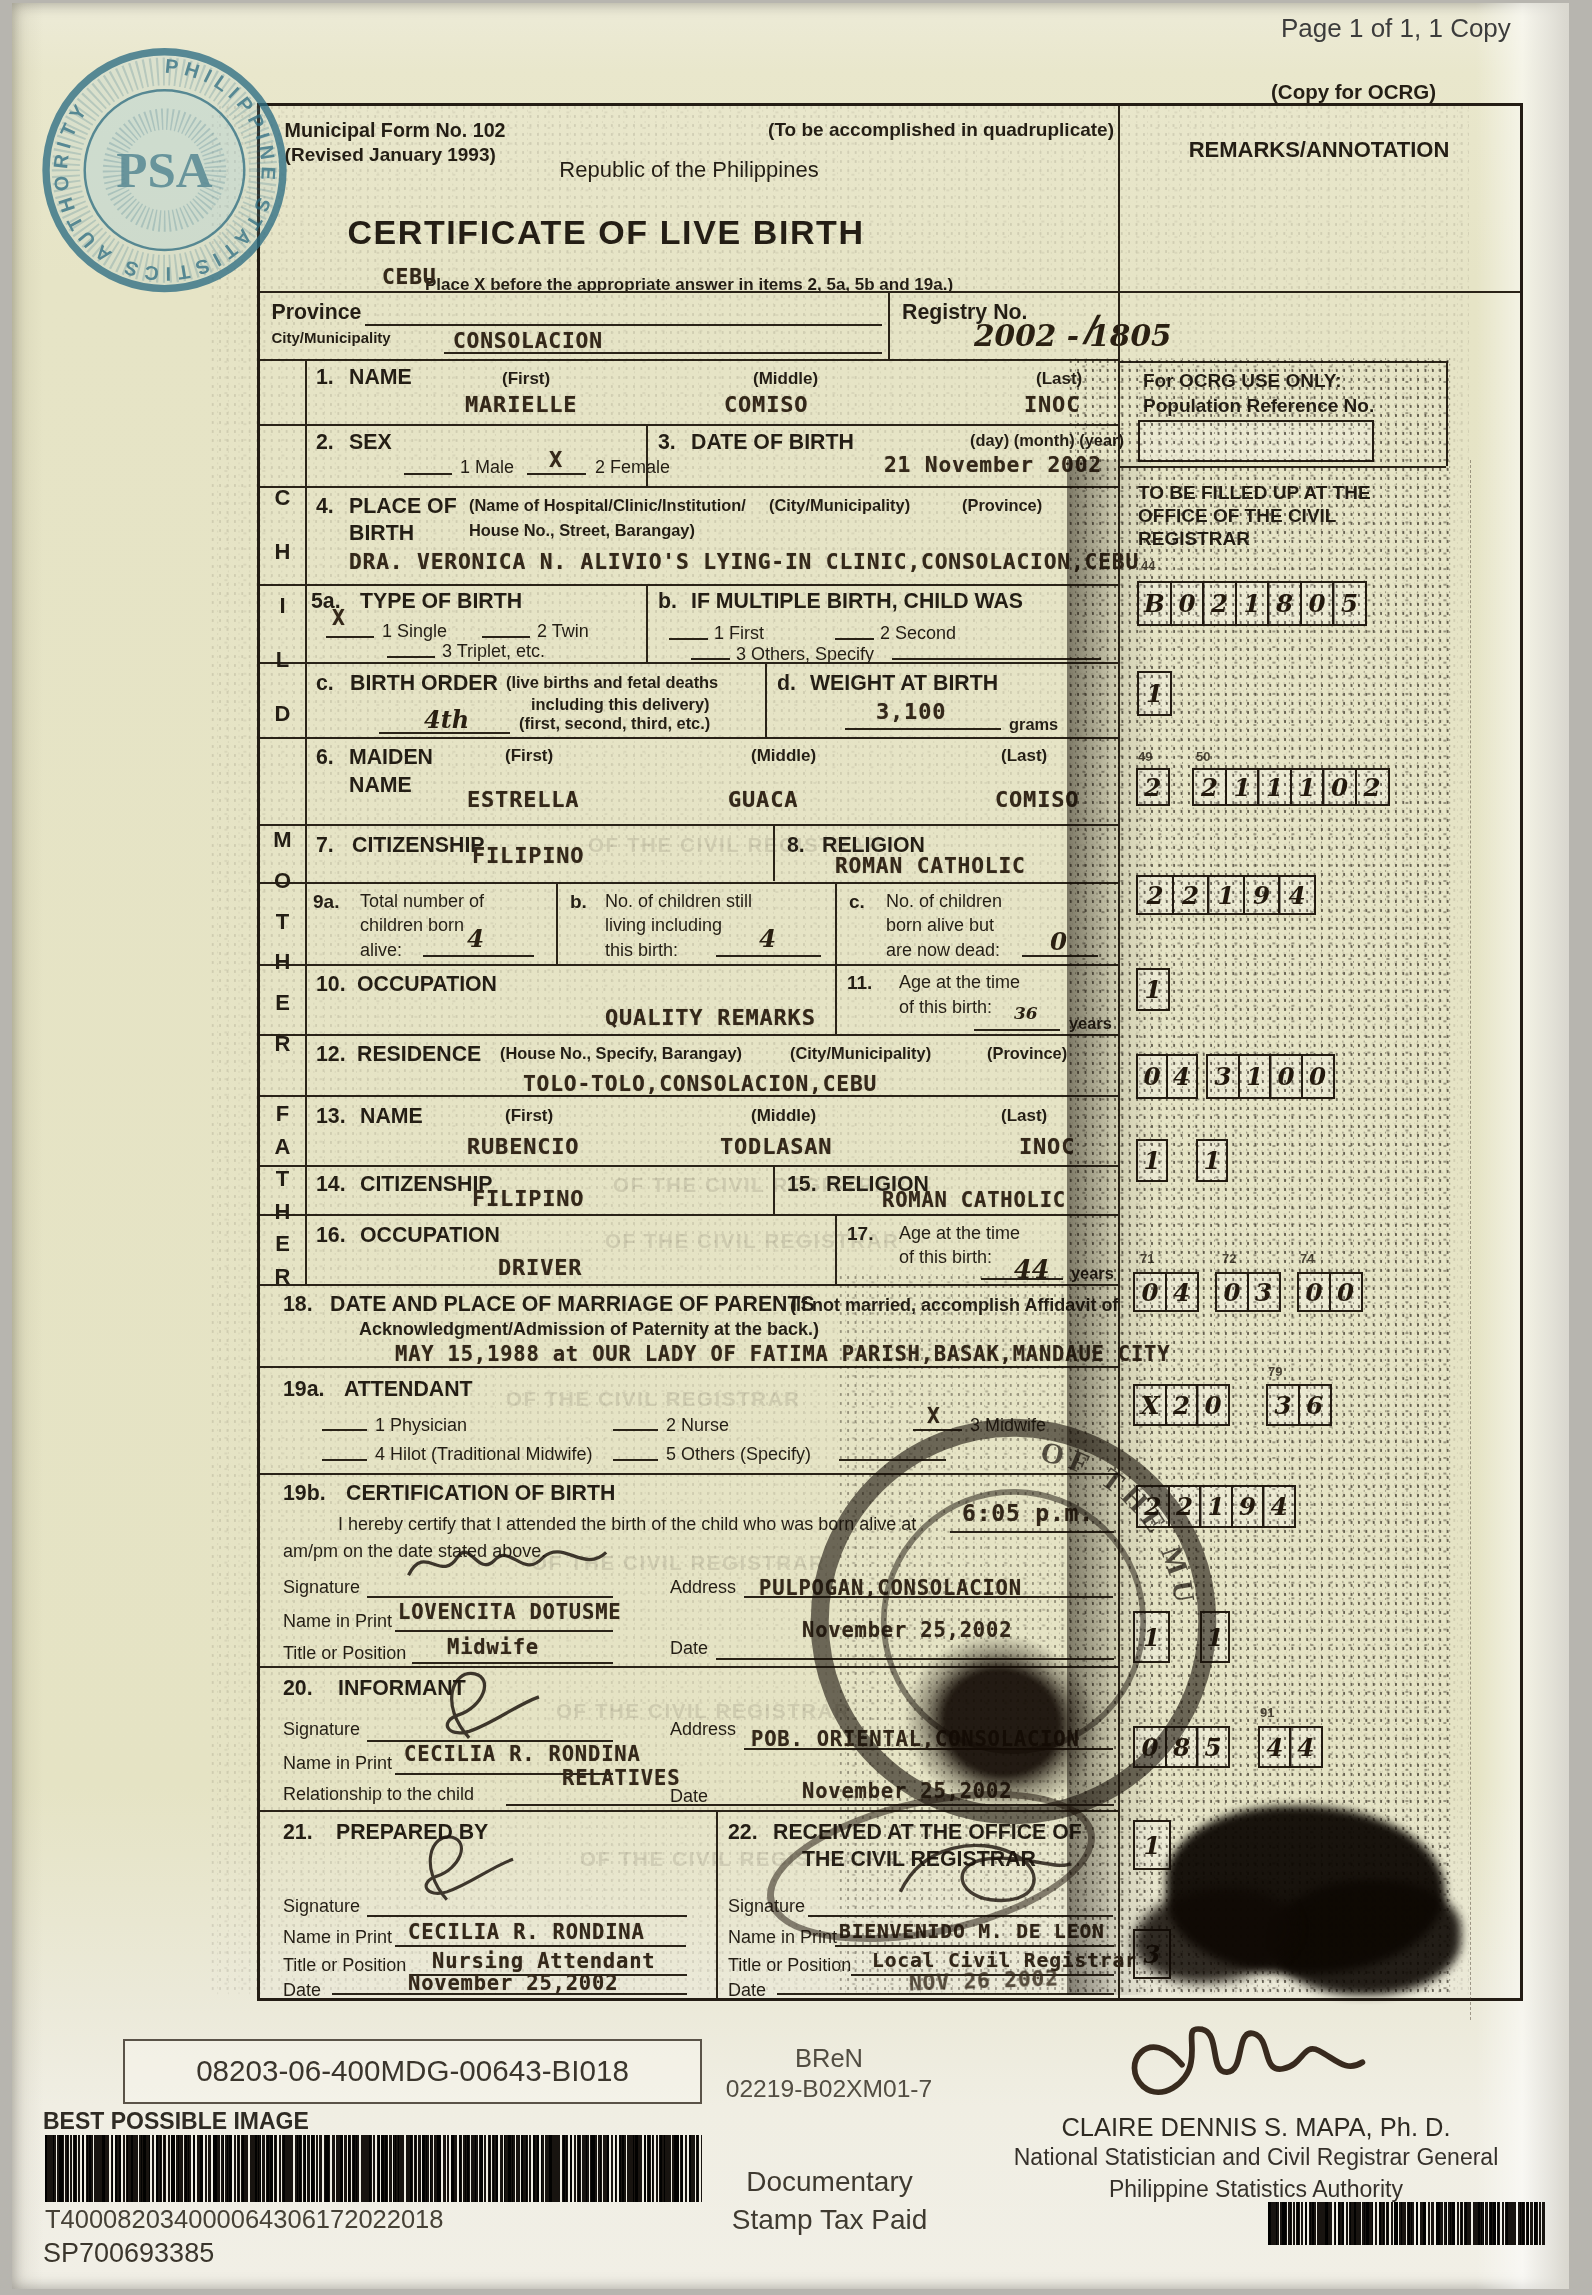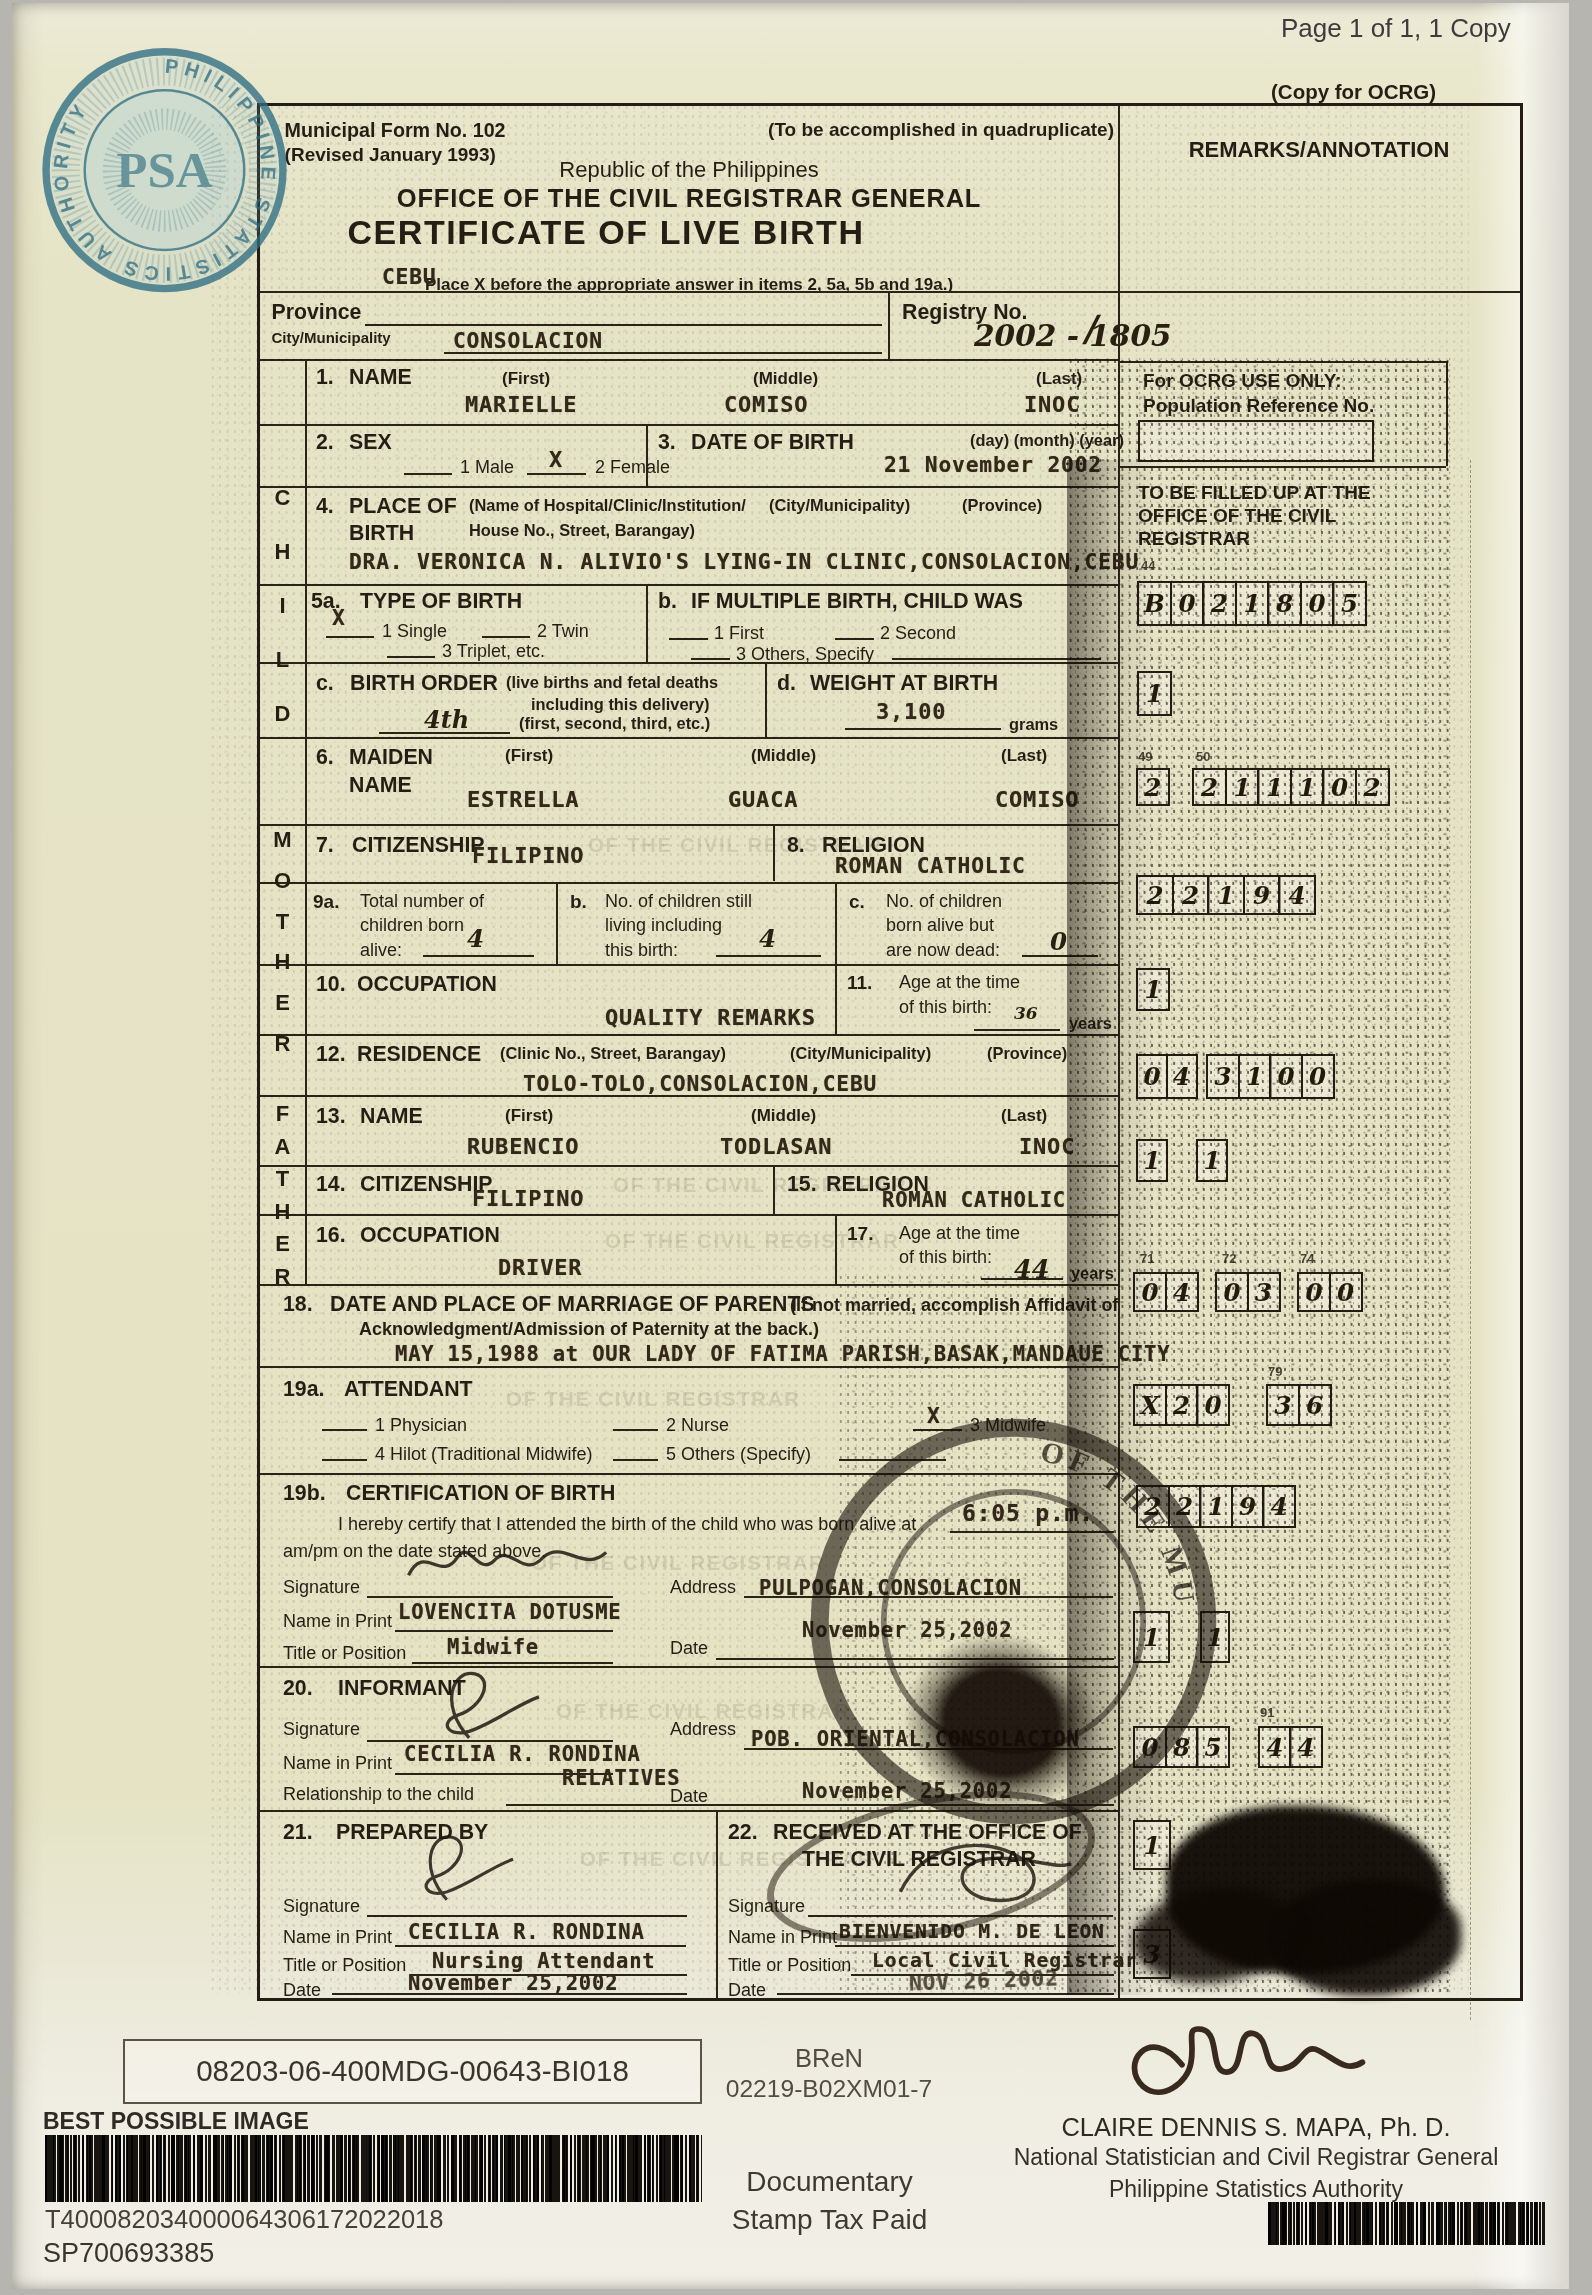--- a/index.html
+++ b/index.html
@@ -51,21 +51,20 @@
 
 <div class="plain" style="left:1281px;top:13px;font-size:26px;color:#3c3c3c">Page 1 of 1, 1 Copy</div>
 <div class="lbl" style="left:1271px;top:80px;font-size:20.5px">(Copy for OCRG)</div>
 
 <div class="form">
 
   <div class="lbl" style="left:24.6px;top:13px;font-size:19.7px">Municipal Form No. 102</div>
   <div class="lbl" style="left:24.6px;top:38px;font-size:19px">(Revised January 1993)</div>
   <div class="lbl" style="left:493px;top:13px;font-size:19px;width:361px;text-align:right">(To be accomplished in quadruplicate)</div>
   <div class="lbl" style="left:0;top:51px;width:858px;text-align:center;font-size:22px;font-weight:normal">Republic of the Philippines</div>
-  <div class="lbl" style="left:0;top:78px;width:858px;text-align:center;font-size:25.5px;letter-spacing:0.8px">OFFICE OF THE CIVIL REGISTRAR GENERAL</div>
   <div class="lbl" style="left:0;top:107px;width:692px;text-align:center;font-size:34px;letter-spacing:1.6px">CERTIFICATE OF LIVE BIRTH</div>
   <div class="lbl" style="left:0;top:169px;width:858px;text-align:center;font-size:17px">Place X before the appropriate answer in items 2, 5a, 5b and 19a.)</div>
 
   <i class="ln" style="left:0;top:185px;width:1260px"></i>
   <div class="typed" style="left:122px;top:158px;font-size:21.3px">CEBU</div>
   <div class="lbl" style="left:11.5px;top:194px;font-size:21.3px">Province</div>
   <i class="ln" style="left:105px;top:218px;width:517px"></i>
   <div class="lbl" style="left:11.5px;top:223px;font-size:15px">City/Municipality</div>
   <div class="typed" style="left:193px;top:222px;font-size:21.3px">CONSOLACION</div>
   <i class="ln" style="left:184px;top:246px;width:438px"></i>
@@ -233,21 +232,21 @@
   <div class="typed" style="left:345px;top:899px;font-size:22px">QUALITY REMARKS</div>
   <div class="lbl" style="left:587px;top:866px;font-size:19px">11.</div>
   <div class="lbl" style="left:639px;top:866px;font-size:18px;font-weight:normal">Age at the time</div>
   <div class="lbl" style="left:639px;top:891px;font-size:18px;font-weight:normal">of this birth:</div>
   <div class="hand" style="left:754px;top:897px;font-size:17px">36</div>
   <i class="ln" style="left:714px;top:923px;width:86px"></i>
   <div class="lbl" style="left:809px;top:908px;font-size:16.4px">years</div>
 
   <div class="lbl" style="left:56px;top:936px;font-size:21.3px">12.</div>
   <div class="lbl" style="left:97px;top:936px;font-size:21.3px">RESIDENCE</div>
-  <div class="lbl" style="left:240px;top:938px;font-size:16.4px">(Clinic No., Street, Barangay)</div>
+  <div class="lbl" style="left:240px;top:938px;font-size:16.4px">(House No., Specify, Barangay)</div>
   <div class="lbl" style="left:530px;top:938px;font-size:16.4px">(City/Municipality)</div>
   <div class="lbl" style="left:727px;top:938px;font-size:16.4px">(Province)</div>
   <div class="typed" style="left:263px;top:965px;font-size:21.3px">TOLO-TOLO,CONSOLACION,CEBU</div>
 
   <div class="lbl" style="left:56px;top:998px;font-size:21.3px">13.</div>
   <div class="lbl" style="left:100px;top:998px;font-size:21.3px">NAME</div>
   <div class="lbl" style="left:245px;top:1000px;font-size:17px">(First)</div>
   <div class="lbl" style="left:491px;top:1000px;font-size:17px">(Middle)</div>
   <div class="lbl" style="left:741px;top:1000px;font-size:17px">(Last)</div>
   <div class="typed" style="left:207px;top:1028px;font-size:22px">RUBENCIO</div>

